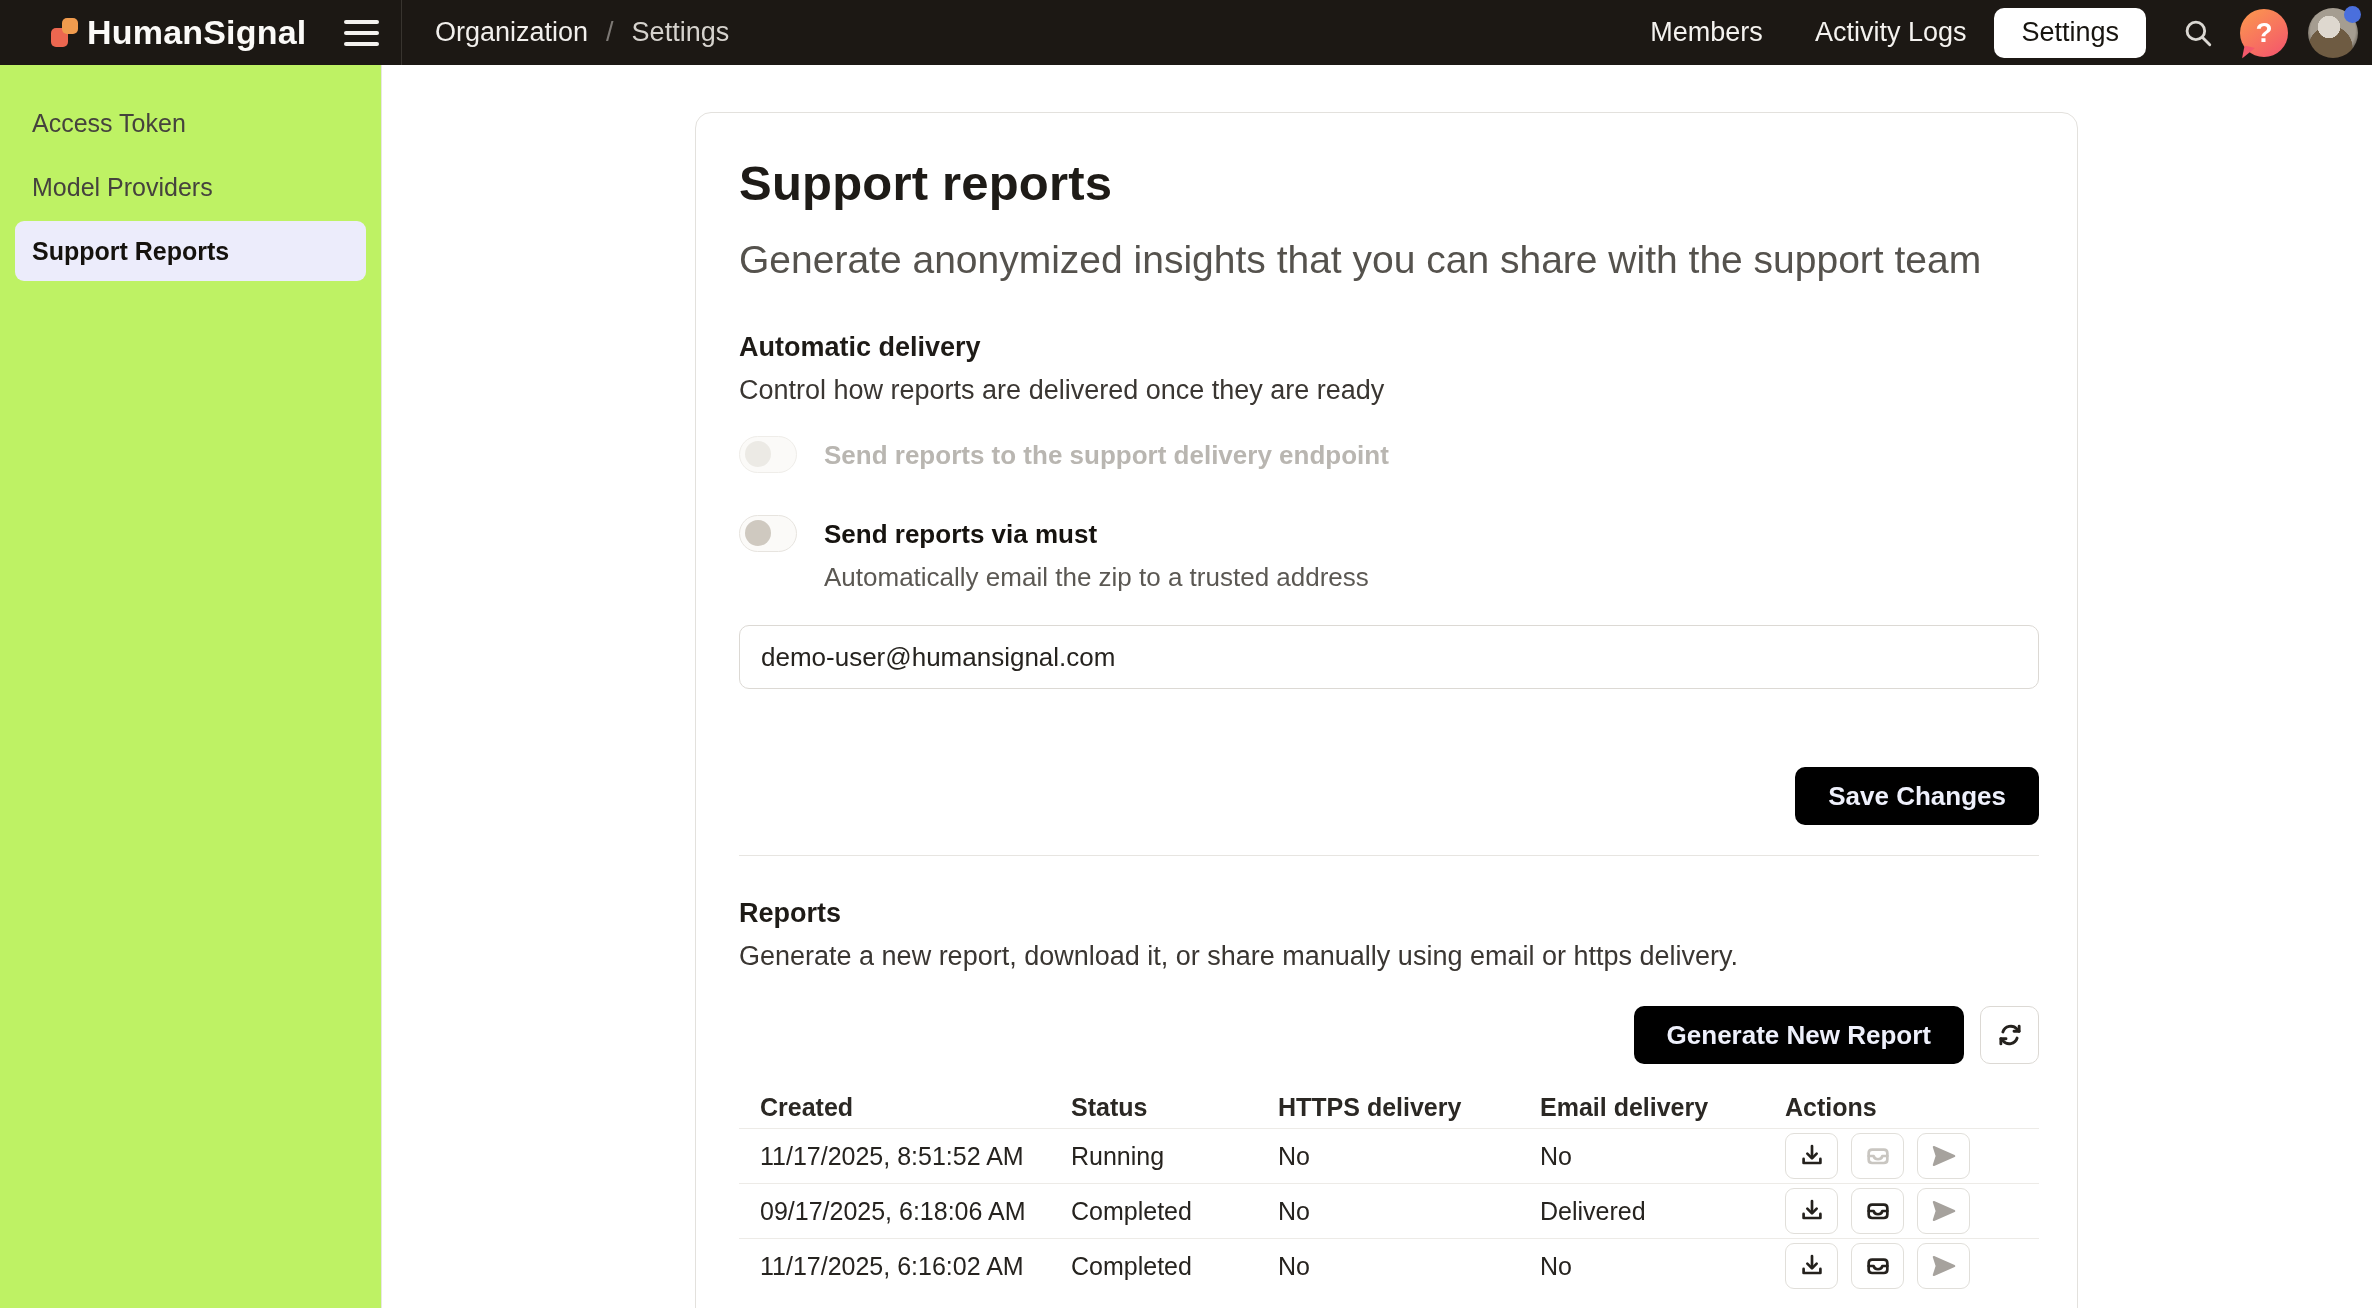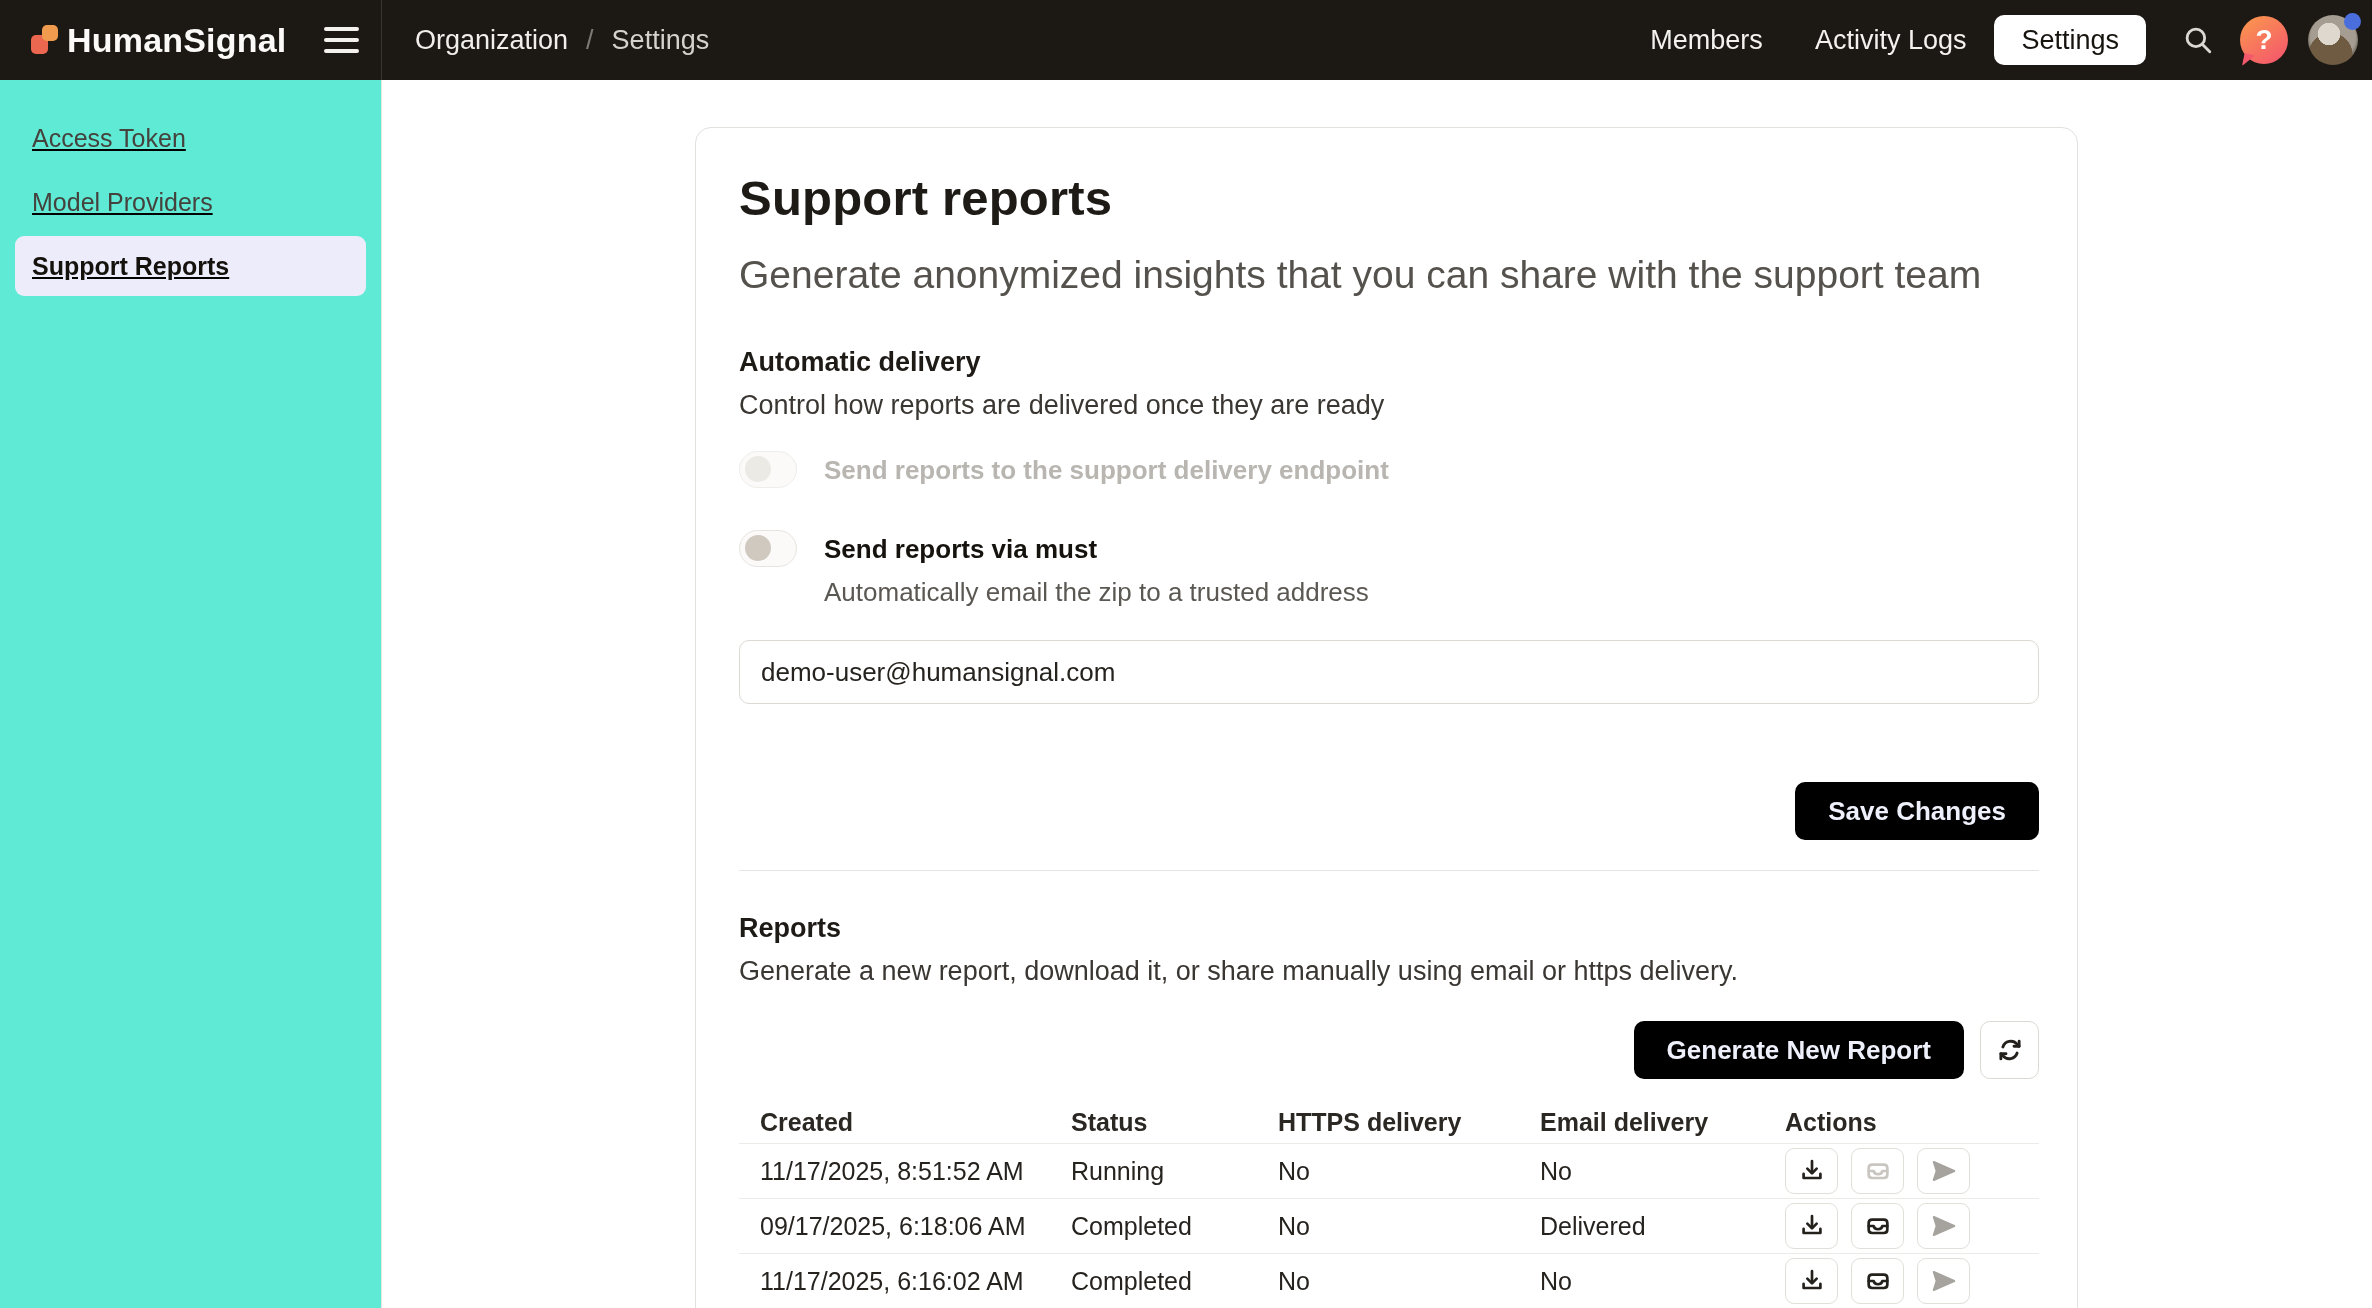--- a/index.html
+++ b/index.html
@@ -1,20 +1,20 @@
 <!DOCTYPE html>
 <html><head>
 <meta charset="utf-8">
 <style>
   * { margin:0; padding:0; box-sizing:border-box; }
   html,body { width:2372px; height:1308px; overflow:hidden; background:#fff;
     font-family:"Liberation Sans", sans-serif; -webkit-font-smoothing:antialiased; }
 
   
-  .topbar { position:relative; height:80px; background:#1c1814; display:flex; align-items:center; color:#f4f2ef; }
+  .topbar { position:relative; height:65px; background:#1c1814; display:flex; align-items:center; color:#f4f2ef;padding-left:20px; }
   .topbar-left { display:flex; align-items:center; width:382px; flex:0 0 382px; height:100%;
     border-right:1.5px solid #38342f; }
   .logo { display:flex; align-items:center; gap:9px; margin-left:31px; }
   .logo-mark { position:relative; width:27px; height:30px; flex:0 0 27px; }
   .logo-mark .sq-back { position:absolute; left:0; bottom:1px; width:17px; height:19px; border-radius:5px; background:#ec6750; }
   .logo-mark .sq-front { position:absolute; right:0; top:0; width:16px; height:16px; border-radius:5px; background:#f09b4e; }
   .logo-text { font-size:34px; font-weight:600; letter-spacing:.2px; color:#fbfaf8; }
   .hamburger { margin-left:38px; width:35px; height:26px; display:flex; flex-direction:column; justify-content:space-between;
     background:none; border:none; cursor:pointer; }
   .hamburger span { display:block; height:4px; border-radius:2px; background:#f4f2ef; }
@@ -39,21 +39,21 @@
     background:
       radial-gradient(circle at 42% 38%, #ded8cf 0 26%, rgba(0,0,0,0) 27%),
       radial-gradient(circle at 34% 34%, #2b2620 0 5%, rgba(0,0,0,0) 6%),
       radial-gradient(circle at 52% 36%, #2b2620 0 5%, rgba(0,0,0,0) 6%),
       radial-gradient(circle at 45% 80%, #6e5b42 0 45%, rgba(0,0,0,0) 46%),
       radial-gradient(circle at 50% 45%, #a59d91 0 60%, #4c463e 78%, #2f2a24 100%); }
   .avatar-badge { position:absolute; top:-2px; right:-3px; width:17px; height:17px; border-radius:50%; background:#4a6fdd; }
 
   
   .body-row { display:flex; height:1243px; }
-  .sidebar { flex:0 0 382px; background:#5eead4; border-right:1.5px solid #e8e6e2; padding-top:24px;text-decoration:underline; }
+  .sidebar { flex:0 0 382px; background:#bef264; border-right:1.5px solid #e8e6e2; padding-top:24px; }
   .side-item { display:flex; align-items:center; height:60px; margin:4px 15px; padding-left:17px; border-radius:9px;
     font-size:25px; color:#45423d; cursor:pointer; }
   .side-item.active { background:#ececfb; color:#15120e; font-weight:700; }
 
   .main { flex:1; background:#fff; }
   .card { margin:47px 0 0 313px; width:1383px; min-height:1260px; background:#fff;
     border:1.5px solid #e3e1dd; border-radius:16px; padding:0 40px 60px 43px; }
 
   .page-title { margin-top:42px; font-size:49px; font-weight:700; color:#1e1b17; letter-spacing:.2px; }
   .page-sub { margin-top:27px; font-size:39px; color:#55524d; }

